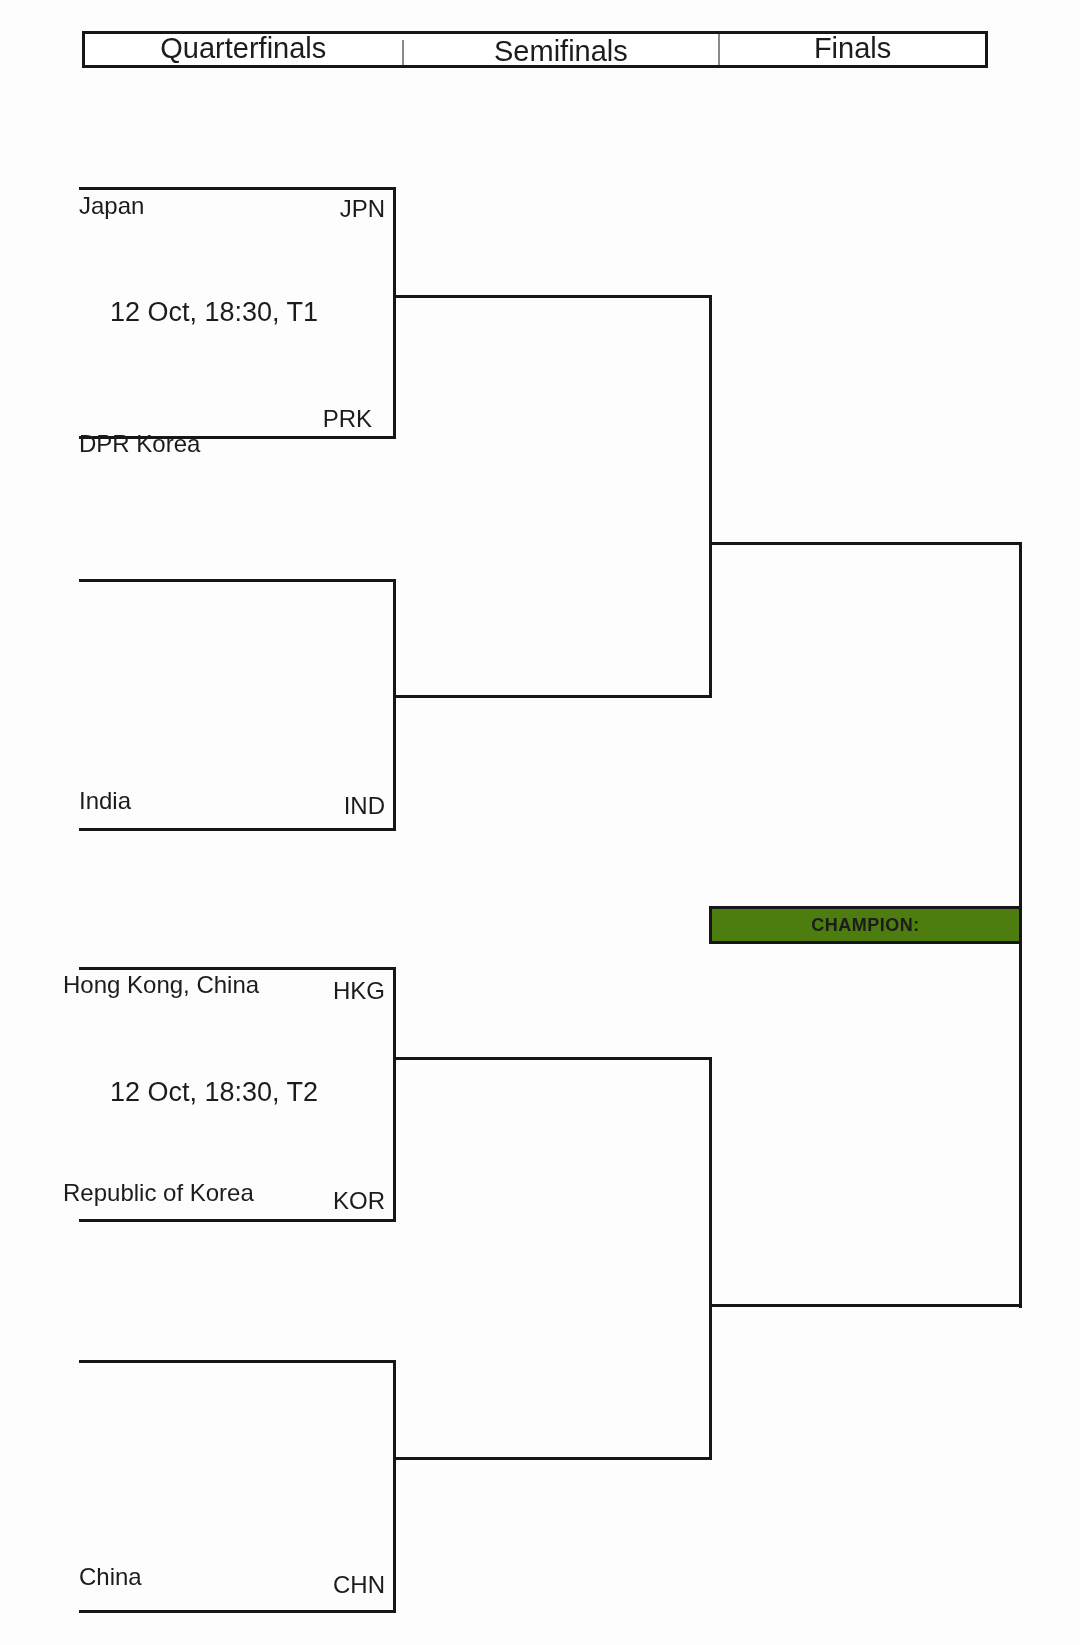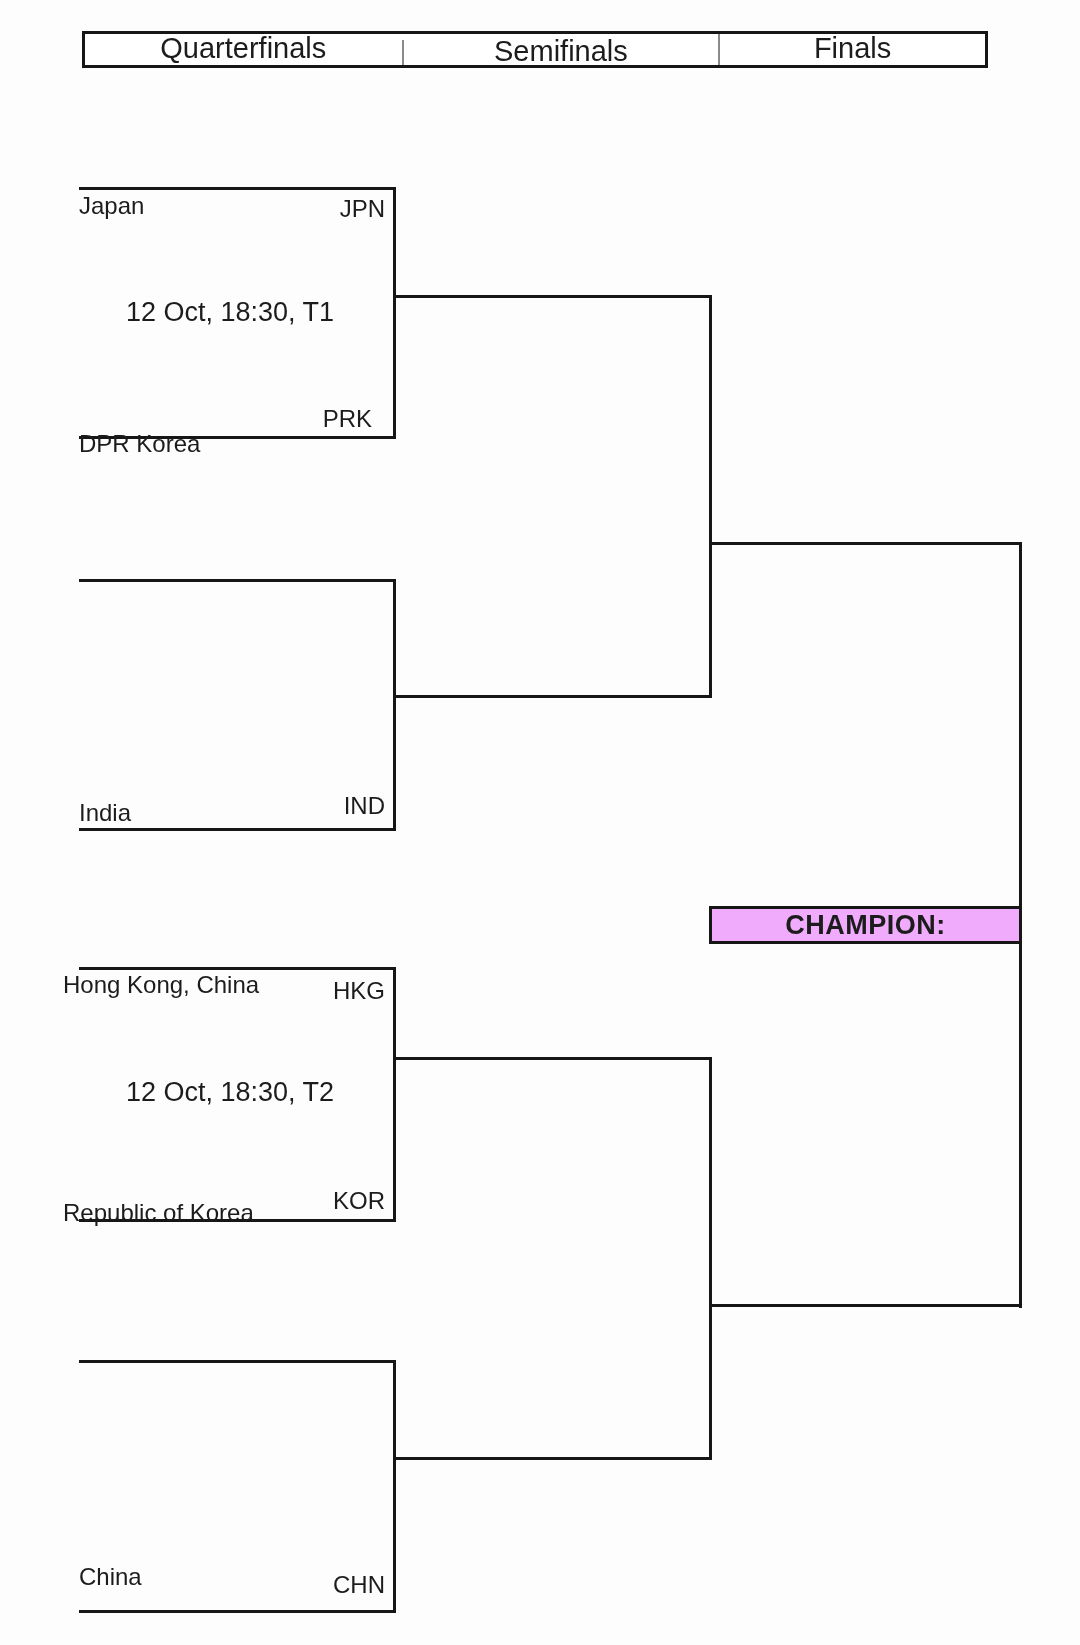--- a/index.html
+++ b/index.html
@@ -60,35 +60,35 @@
     position: absolute;
     font-size: 24px;
     line-height: 1.1;
     text-align: right;
     white-space: nowrap;
   }
   .match-info {
     position: absolute;
     font-size: 27px;
     line-height: 1.1;
-    text-align: center;
+    text-align: left;
     white-space: nowrap;
   }
   
   .champion-box {
     position: absolute;
     left: 709px; top: 906px;
     width: 313px; height: 38px;
     border: 3px solid #161616;
     box-sizing: border-box;
-    background: #f0abfc;
+    background: #4d7c0f;
     display: flex;
     align-items: center;
     justify-content: center;
-    font-size: 27px;
+    font-size: 18px;
     font-weight: 700;
     letter-spacing: 0.5px;
   }
 </style>
 </head>
 <body>
 
 <div class="stage">
 
   <div class="round-header">
@@ -106,41 +106,41 @@
   <div class="team-code" style="left:295px; top:196px; width:90px;">JPN</div>
   <div class="match-info" style="left:110px; top:298px; width:240px;">12 Oct, 18:30, T1</div>
   <div class="team-name" style="left:79px; top:398px; width:250px;margin-top:33px;">DPR Korea</div>
   <div class="team-code" style="left:282px; top:406px; width:90px;">PRK</div>
 
   <div class="hline" style="left:79px; top:579px; width:317px;"></div>
   <div class="vline" style="left:393px; top:579px; height:252px;"></div>
   <div class="hline" style="left:79px; top:828px; width:317px;"></div>
   <div class="hline" style="left:396px; top:695px; width:313px;"></div>
 
-  <div class="team-name" style="left:79px; top:788px; width:250px;margin-top:12px;">India</div>
+  <div class="team-name" style="left:79px; top:788px; width:250px;">India</div>
   <div class="team-code" style="left:295px; top:793px; width:90px;">IND</div>
 
   <div class="vline" style="left:709px; top:295px; height:403px;"></div>
   <div class="hline" style="left:712px; top:542px; width:310px;"></div>
 
   <div class="vline" style="left:1019px; top:542px; height:766px;"></div>
 
   <div class="champion-box">
     <span>CHAMPION:</span>
   </div>
 
   <div class="hline" style="left:79px; top:967px; width:317px;"></div>
   <div class="vline" style="left:393px; top:967px; height:255px;"></div>
   <div class="hline" style="left:79px; top:1219px; width:317px;"></div>
   <div class="hline" style="left:396px; top:1057px; width:313px;"></div>
 
   <div class="team-name" style="left:63px; top:972px; width:270px;">Hong Kong, China</div>
   <div class="team-code" style="left:295px; top:978px; width:90px;">HKG</div>
   <div class="match-info" style="left:110px; top:1078px; width:240px;">12 Oct, 18:30, T2</div>
-  <div class="team-name" style="left:63px; top:1180px; width:270px;margin-top:20px;">Republic of Korea</div>
+  <div class="team-name" style="left:63px; top:1180px; width:270px;">Republic of Korea</div>
   <div class="team-code" style="left:295px; top:1188px; width:90px;">KOR</div>
 
   <div class="hline" style="left:79px; top:1360px; width:317px;"></div>
   <div class="vline" style="left:393px; top:1360px; height:253px;"></div>
   <div class="hline" style="left:79px; top:1610px; width:317px;"></div>
   <div class="hline" style="left:396px; top:1457px; width:313px;"></div>
 
   <div class="team-name" style="left:79px; top:1564px; width:250px;">China</div>
   <div class="team-code" style="left:295px; top:1572px; width:90px;">CHN</div>
 

